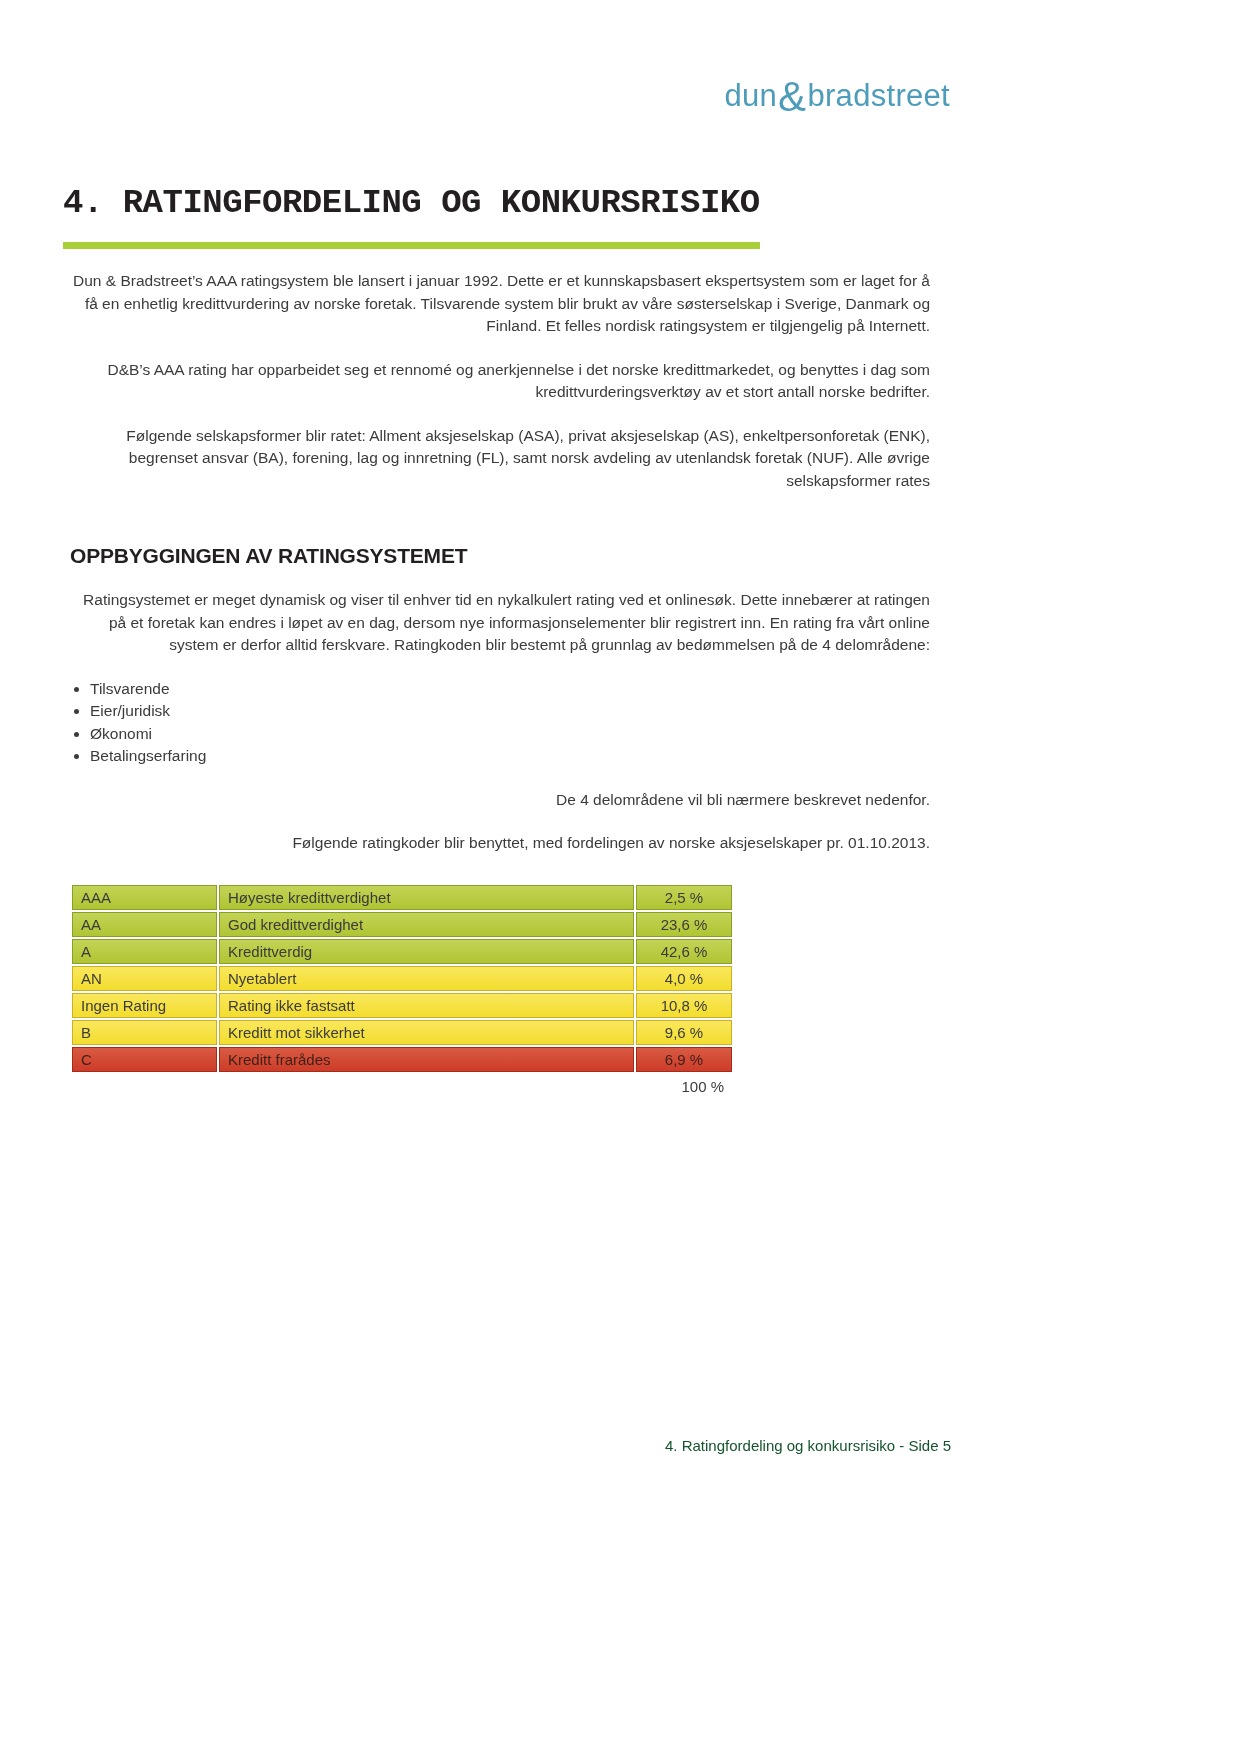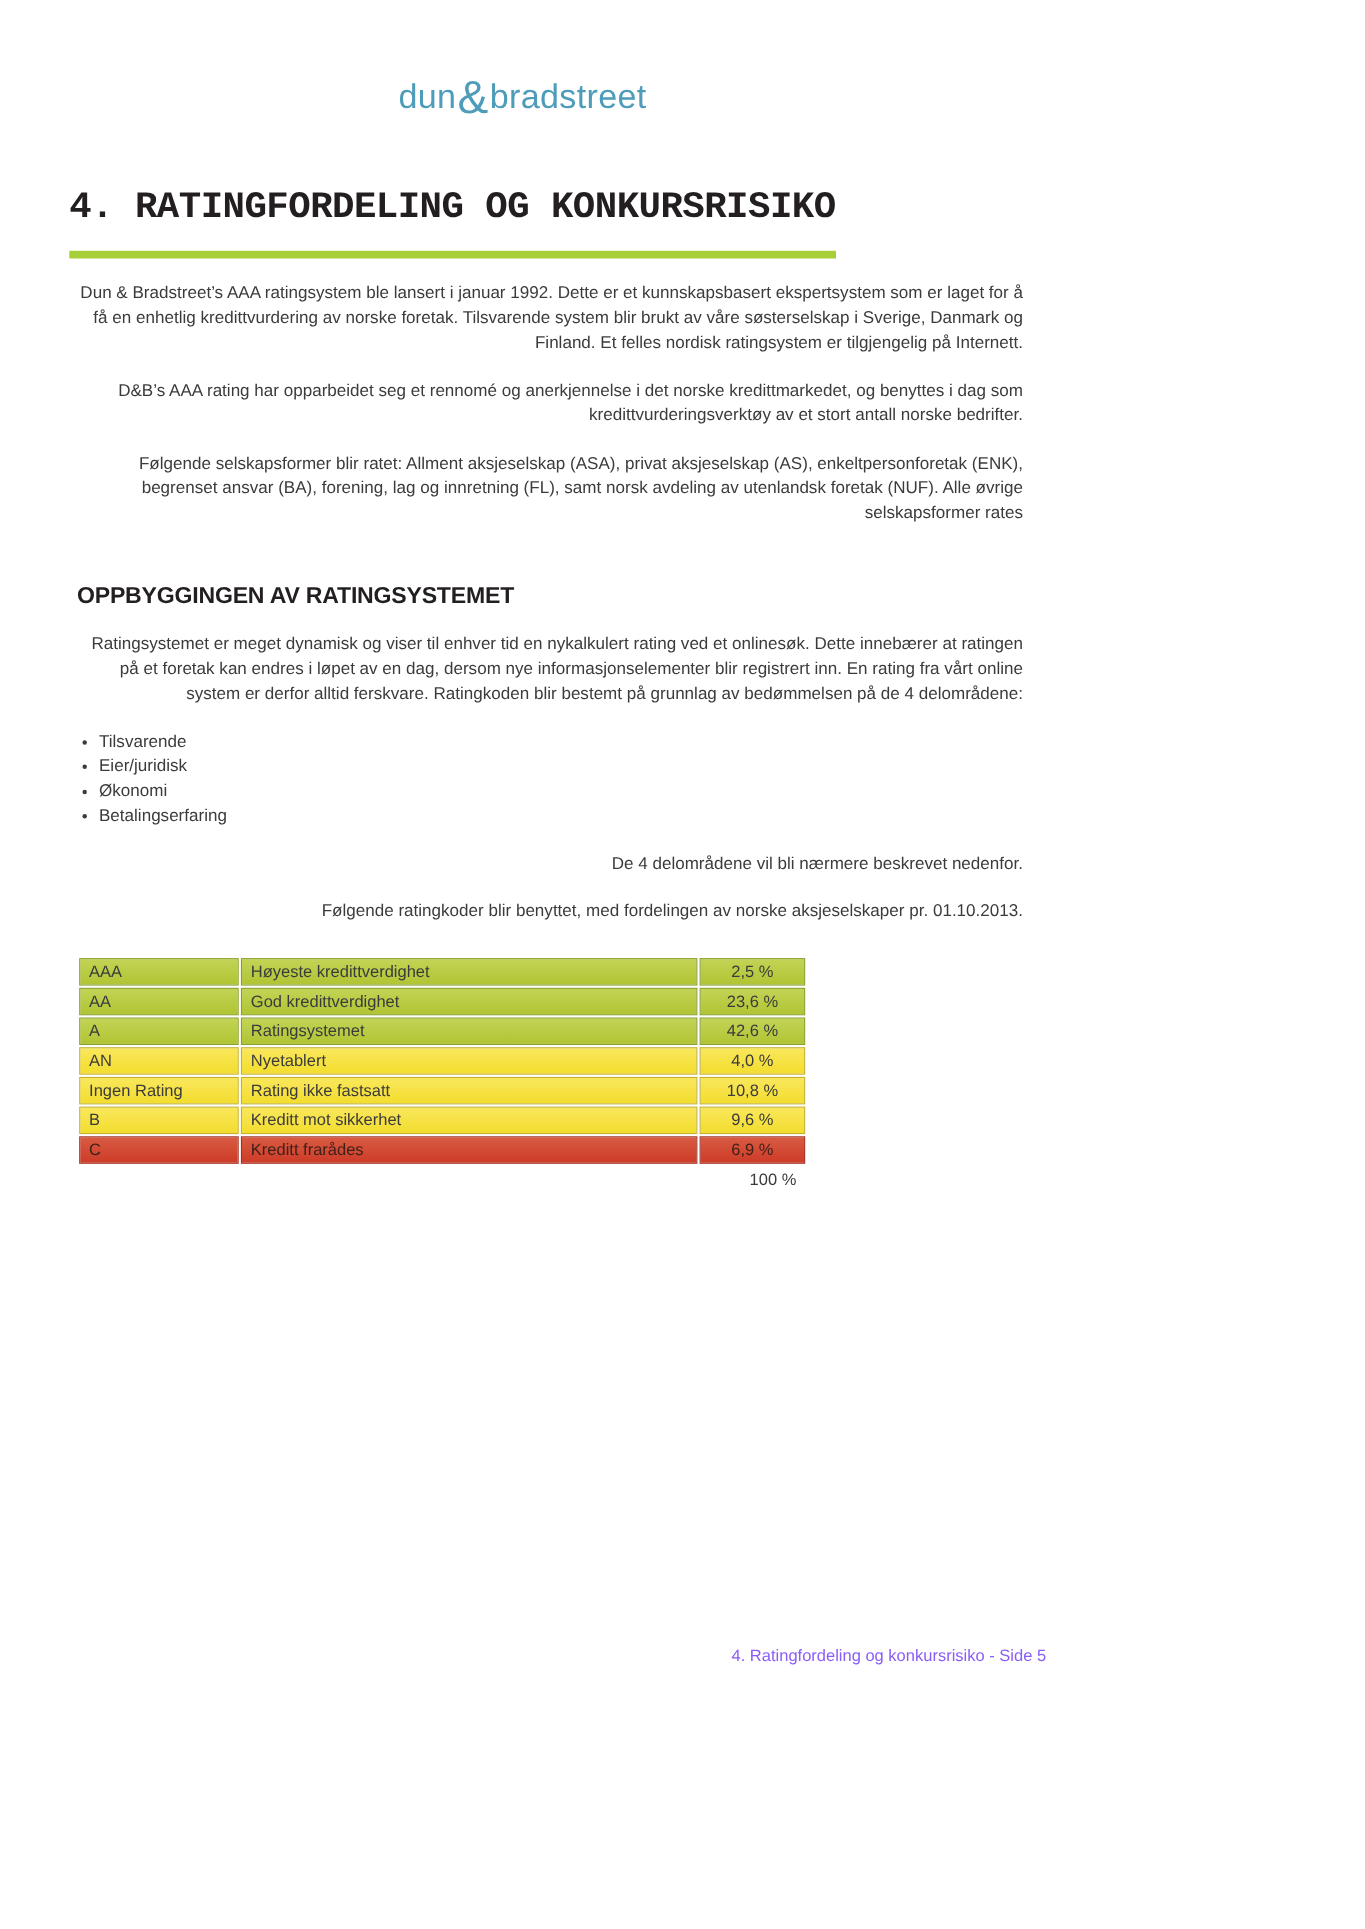--- a/index.html
+++ b/index.html
@@ -13,22 +13,22 @@
     width: 1241px;
     height: 1754px;
     margin: 0 auto;
     background: #ffffff;
     overflow: hidden;
   }
 
   
   .logo-row {
     padding: 70px 291px 0 0;
-    text-align: center;
-    line-height: 36px;
+    text-align: right;
+    line-height: 51px;
   }
   .logo {
     display: inline-block;
     color: #4d9cba;
     font-size: 31px;
     letter-spacing: 0.3px;
     white-space: nowrap;
   }
   .logo .amp {
     font-size: 42px;
@@ -122,24 +122,24 @@
     margin-top: 4px;
     text-align: right;
     padding-right: 10px;
     font-size: 15px;
     color: #3b3b3c;
   }
 
   
   .footer {
     position: absolute;
-    top: 1497px;
+    top: 1437px;
     right: 290px;
     font-size: 15px;
-    color: #8b5cf6;
+    color: #14532d;
   }
 </style>
 </head>
 <body>
 
 <div class="page">
 
   <div class="logo-row">
     <div class="logo">
       <span>dun</span><span class="amp">&amp;</span><span>bradstreet</span>
@@ -175,21 +175,21 @@
           <td class="cell-desc">Høyeste kredittverdighet</td>
           <td class="cell-pct">2,5 %</td>
         </tr>
         <tr data-color="green">
           <td class="cell-code">AA</td>
           <td class="cell-desc">God kredittverdighet</td>
           <td class="cell-pct">23,6 %</td>
         </tr>
         <tr data-color="green">
           <td class="cell-code">A</td>
-          <td class="cell-desc">Ratingsystemet</td>
+          <td class="cell-desc">Kredittverdig</td>
           <td class="cell-pct">42,6 %</td>
         </tr>
         <tr data-color="yellow">
           <td class="cell-code">AN</td>
           <td class="cell-desc">Nyetablert</td>
           <td class="cell-pct">4,0 %</td>
         </tr>
         <tr data-color="yellow">
           <td class="cell-code">Ingen Rating</td>
           <td class="cell-desc">Rating ikke fastsatt</td>

